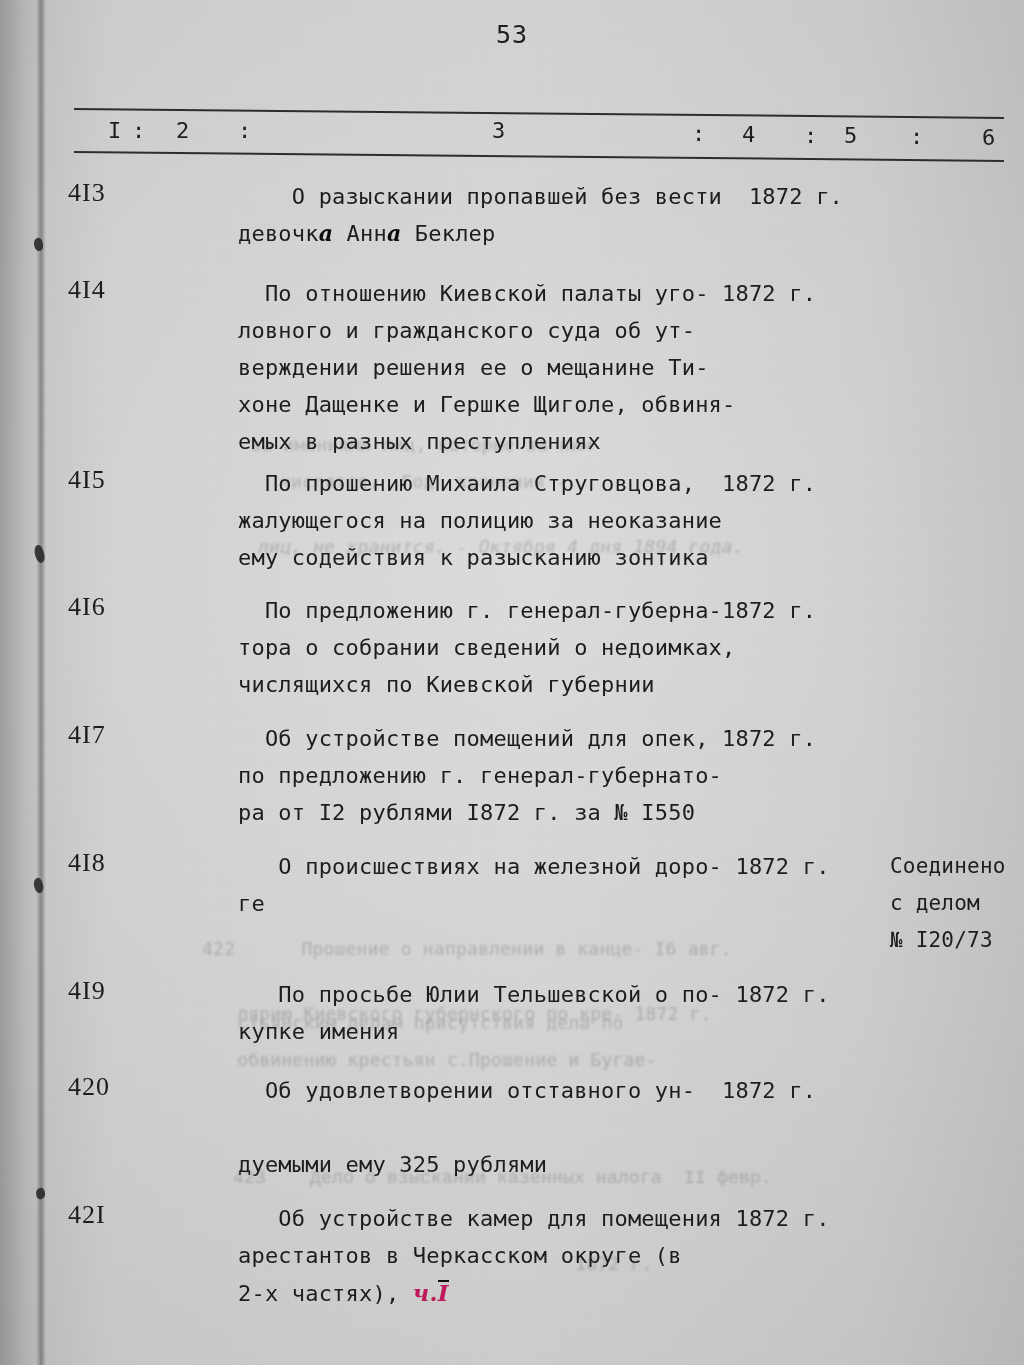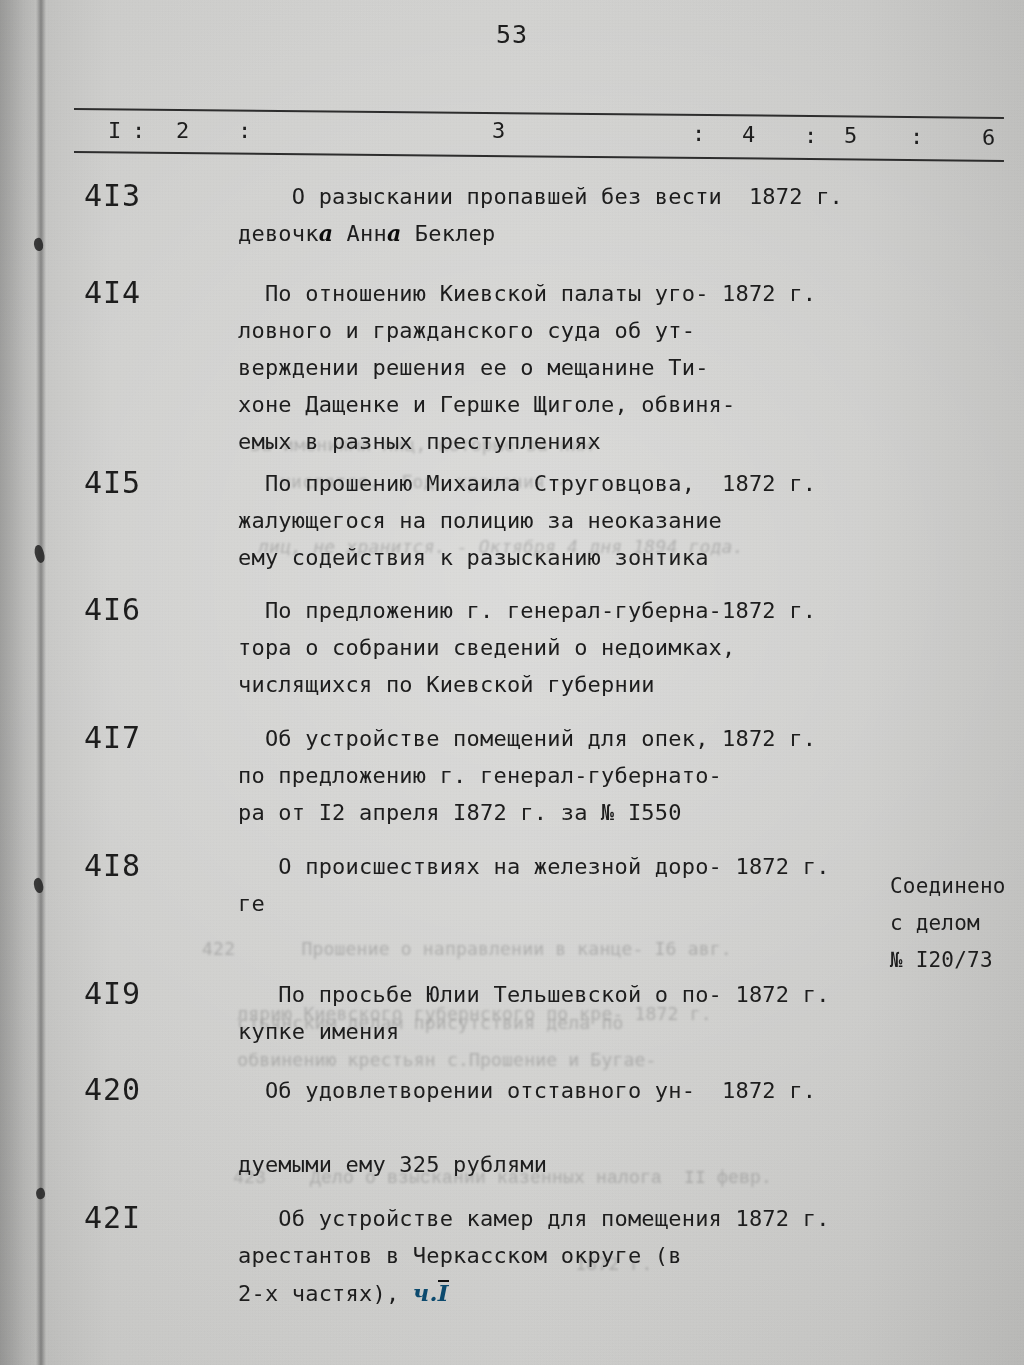--- a/index.html
+++ b/index.html
@@ -97,56 +97,56 @@
     position: absolute;
     top: 14px;
     font-size: 22px;
     letter-spacing: 1px;
     white-space: pre;
   }
 
   .entry { position: absolute; left: 0; width: 1024px; }
   .entry .num {
     position: absolute;
-    left: 84px;
-    font-size: 30px;
+    left: 68px;
+    font-size: 26px;
     letter-spacing: 1px;
     white-space: pre;
+    font-family: Liberation Serif, serif;
   }
   .entry .body {
     position: absolute;
     left: 238px;
     width: 600px;
     font-size: 22px;
     line-height: 37px;
     letter-spacing: 0.2px;
     white-space: pre;
   }
   .entry .note {
     position: absolute;
     left: 890px;
     width: 134px;
     font-size: 21px;
     line-height: 37px;
     letter-spacing: 0.2px;
     white-space: pre;
-    margin-top: 20px;
   }
   .ink-correction {
     font-family: "DejaVu Serif", "Liberation Serif", serif;
     font-style: italic;
     font-weight: bold;
     color: #0c0c0c;
   }
   .hand-note {
     font-family: "DejaVu Serif", "Liberation Serif", serif;
     font-style: italic;
     font-weight: bold;
     font-size: 23px;
-    color: #0c4a6e;
+    color: #be185d;
   }
   .hand-note .bar {
     border-top: 2px solid #111;
     padding-top: 1px;
     display: inline-block;
     line-height: 0.9;
   }
 
   
   .ghost {
@@ -219,21 +219,21 @@
       <div class="body"><span>  По прошению Михаила Струговцова,  1872 г.</span><br><span>жалующегося на полицию за неоказание</span><br><span>ему содействия к разысканию зонтика</span></div>
     </div>
 
     <div class="entry" style="top:592px;">
       <div class="num">4I6</div>
       <div class="body"><span>  По предложению г. генерал-губерна-1872 г.</span><br><span>тора о собрании сведений о недоимках,</span><br><span>числящихся по Киевской губернии</span></div>
     </div>
 
     <div class="entry" style="top:720px;">
       <div class="num">4I7</div>
-      <div class="body"><span>  Об устройстве помещений для опек, 1872 г.</span><br><span>по предложению г. генерал-губернато-</span><br><span>ра от I2 апреля I872 г. за № I550</span></div>
+      <div class="body"><span>  Об устройстве помещений для опек, 1872 г.</span><br><span>по предложению г. генерал-губернато-</span><br><span>ра от I2 рублями I872 г. за № I550</span></div>
     </div>
 
     <div class="entry" style="top:848px;">
       <div class="num">4I8</div>
       <div class="body"><span>   О происшествиях на железной доро- 1872 г.</span><br><span>ге</span></div>
       <div class="note"><span>Соединено</span><br><span>с делом</span><br><span>№ I20/73</span></div>
     </div>
 
     <div class="entry" style="top:976px;">
       <div class="num">4I9</div>

